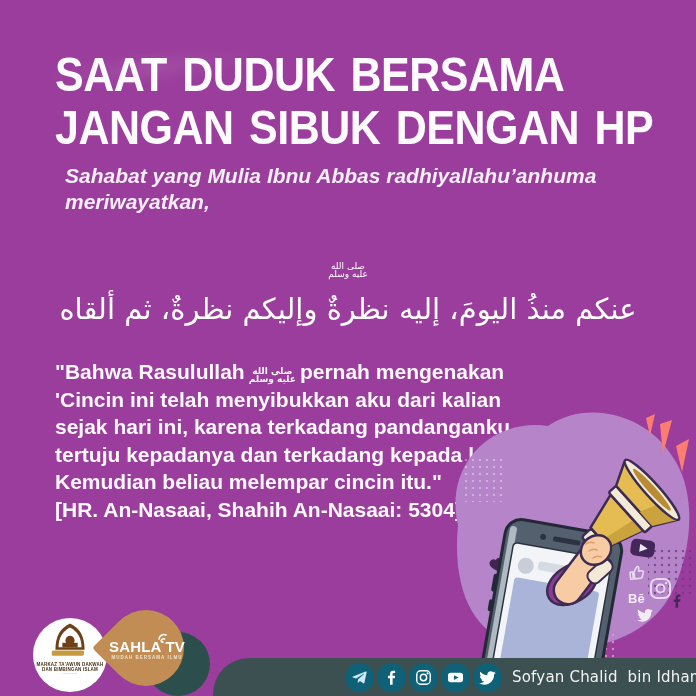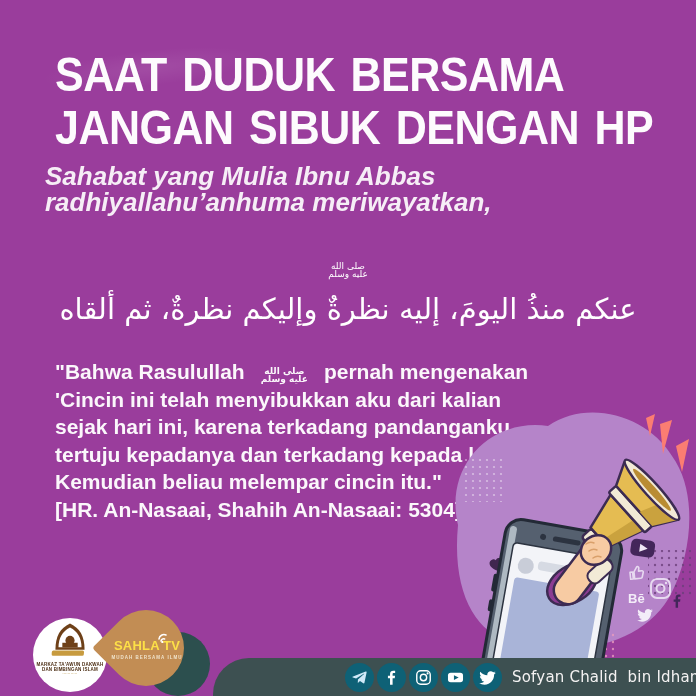--- a/index.html
+++ b/index.html
@@ -9,28 +9,28 @@
     font-family:"Liberation Sans",sans-serif;
     text-decoration:underline;
   }
   .sheen{position:absolute;left:40px;top:50px;width:220px;height:36px;
     background:radial-gradient(ellipse at center, rgba(255,255,255,.08), rgba(255,255,255,0) 70%);
     transform:rotate(-6deg);}
   
   .title{position:absolute;left:55px;top:48px;color:#fdfbfd;
     font-size:43px;font-weight:800;letter-spacing:-.5px;word-spacing:4px;
     line-height:47px;transform:scaleY(1.13);transform-origin:0 0;white-space:nowrap;}
-  .subtitle{position:absolute;left:45px;top:163px;width:575px;color:#f6eef6;
-    font-size:26px;font-weight:700;font-style:italic;line-height:26px;}
+  .subtitle{position:absolute;left:65px;top:163px;width:575px;color:#f6eef6;
+    font-size:21px;font-weight:700;font-style:italic;line-height:26px;}
   
   .arabic{position:absolute;left:28px;top:240px;width:640px;text-align:center;
     direction:rtl;color:#ffffff;font-family:"DejaVu Sans",sans-serif;
     font-size:29px;line-height:46px;}
   .saw{display:inline-block;font-size:9px;line-height:8px;text-align:center;
-    vertical-align:-4px;margin:0 16px;font-family:"DejaVu Sans",sans-serif;direction:rtl;}
+    vertical-align:-4px;margin:0 4px;font-family:"DejaVu Sans",sans-serif;direction:rtl;}
   .saw div{white-space:nowrap;}
   
   .translation{position:absolute;left:55px;top:358px;color:#fbf7fb;
     font-size:21px;font-weight:700;line-height:27.6px;}
   .translation div{white-space:nowrap;}
   .translation .saw{vertical-align:-3px;}
   
   .illus{position:absolute;left:436px;top:360px;width:260px;height:300px;}
   
   .bar{position:absolute;left:213px;top:658px;width:483px;height:38px;
@@ -45,21 +45,21 @@
   .logo-markaz{position:absolute;left:33px;top:618px;width:74px;height:74px;
     border-radius:50%;background:#ffffff;z-index:6;overflow:hidden;text-align:center;}
   .logo-markaz svg{display:block;margin:4px auto 0;}
   .markaz-text{color:#4a2c12;font-weight:700;font-size:4.5px;line-height:5px;letter-spacing:.2px;}
   .markaz-text .gold{color:#b08a2e;font-size:3.5px;}
   .logo-sahla{position:absolute;left:108px;top:610px;width:100px;height:90px;z-index:6;}
   .sahla-teal{position:absolute;left:38px;top:22px;width:64px;height:64px;border-radius:50%;background:#2c4f4e;}
   .sahla-tan{position:absolute;left:0;top:0;width:76px;height:76px;
     border-radius:50% 50% 50% 4%;background:#c28d54;transform:rotate(45deg);}
   .sahla-name{position:absolute;left:-4px;top:28px;width:86px;text-align:center;
-    color:#fde047;font-size:13px;font-weight:800;letter-spacing:.2px;}
+    color:#ffffff;font-size:15px;font-weight:800;letter-spacing:.2px;}
   .sahla-tag{position:absolute;left:-4px;top:45px;width:86px;text-align:center;
     color:#f0e4cc;font-size:4.5px;font-weight:700;letter-spacing:1px;}
   .sahla-wifi{position:absolute;left:47px;top:21px;}
 </style>
 </head>
 <body>
 
 <div class="canvas">
   <div class="sheen"></div>
 

